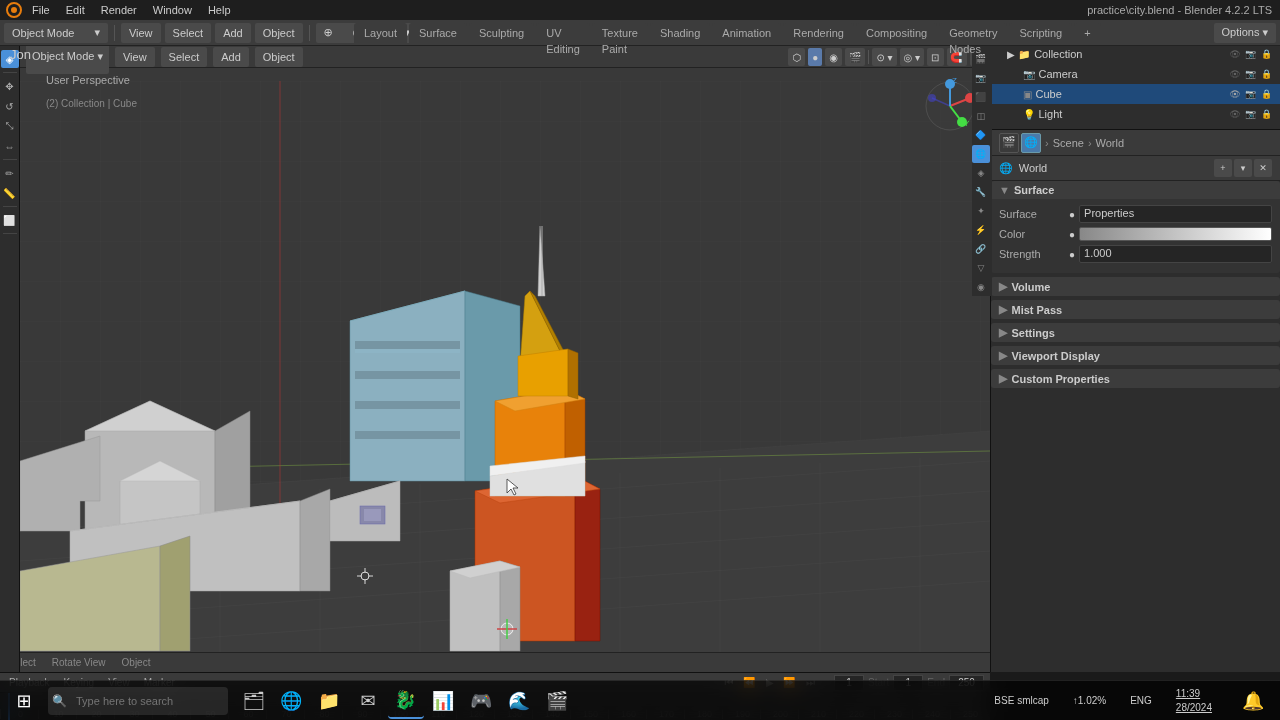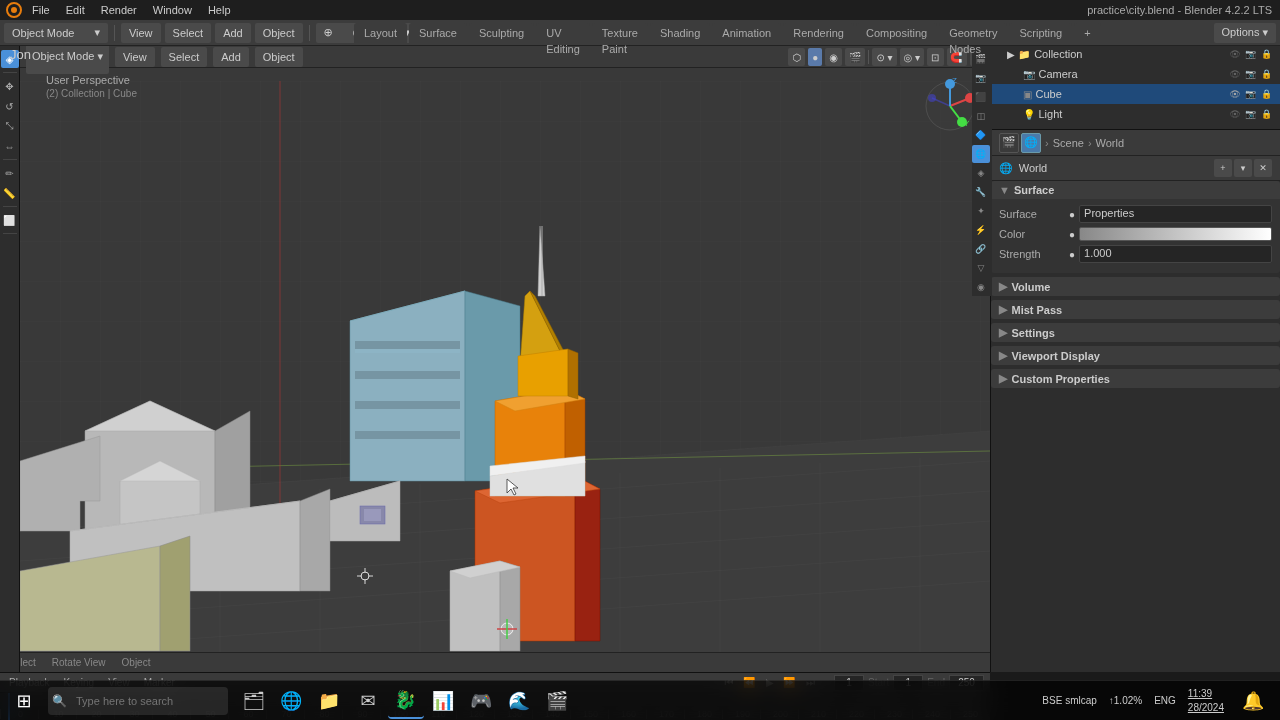--- a/index.html
+++ b/index.html
@@ -163,21 +163,21 @@
       background: rgba(255,255,255,0.1); border: none; color: #ccc;
       height: 28px; padding: 0 10px; border-radius: 4px; font-size: 11px;
       width: 180px; margin-left: 4px; cursor: pointer;
     }
     .taskbar-icons { display: flex; align-items: center; gap: 2px; margin-left: 8px; }
     .taskbar-icon {
       width: 36px; height: 36px; display: flex; align-items: center; justify-content: center;
       cursor: pointer; border-radius: 4px; font-size: 18px;
     }
     .taskbar-icon.active { border-bottom: 2px solid #4a90d9; }
-    .taskbar-right { margin-left: auto; display: flex; align-items: center; gap: 12px; color: #ccc; font-size: 10px; }
+    .taskbar-right { margin-left: auto; display: flex; align-items: center; gap: 24px; color: #ccc; font-size: 10px; }
     .taskbar-clock { line-height: 1.4; text-decoration: underline; }
 
     
     #blender-header {
       position: absolute; top: 0; left: 0; right: 0; height: 20px;
       background: #1e1e1e; display: flex; align-items: center; z-index: 101;
     }
     .blender-logo { width: 24px; height: 20px; display: flex; align-items: center; justify-content: center; padding-left: 4px; }
     .menu-items { display: flex; }
 
@@ -321,21 +321,21 @@
       <div style="width:1px;height:14px;background:#555;"></div>
       <button class="vp-hdr-btn">⊙ ▾</button>
       <button class="vp-hdr-btn">◎ ▾</button>
       <button class="vp-hdr-btn">⊡</button>
       <button class="vp-hdr-btn">🧲</button>
       <button class="vp-hdr-btn">○</button>
     </div>
   </div>
 
   <div id="viewport-label">
-    <div style="font-size:11px;color:#aaa;margin-bottom:2px;">User Perspective</div>
+    <div style="font-size:11px;color:#aaa;margin-bottom:12px;">User Perspective</div>
     <div style="font-size:10px;color:#888;">(2) Collection | Cube</div>
   </div>
 
   <svg id="scene-svg" viewBox="0 0 970 600" xmlns="http://www.w3.org/2000/svg">
 
     <defs>
       <pattern id="grid" width="40" height="40" patternUnits="userSpaceOnUse">
         <path d="M 40 0 L 0 0 0 40" fill="none" stroke="rgba(255,255,255,0.04)" stroke-width="0.5"></path>
       </pattern>
     </defs>

